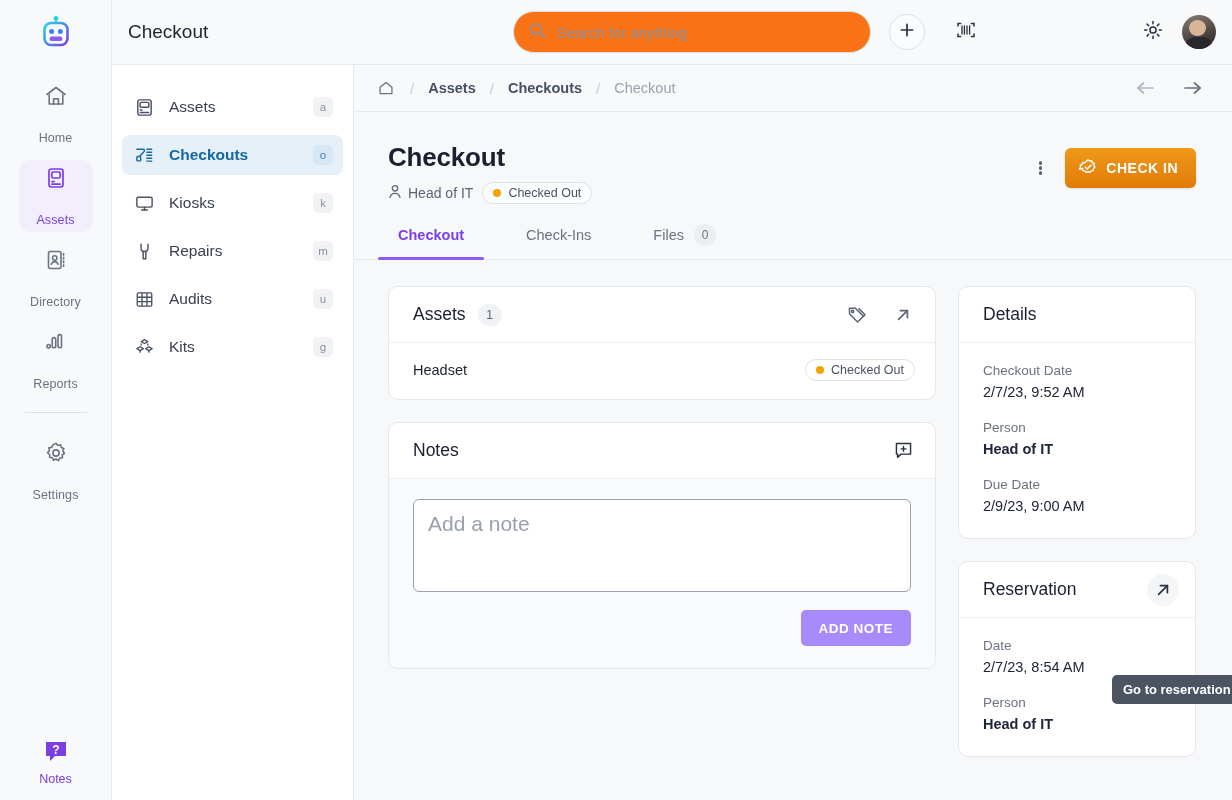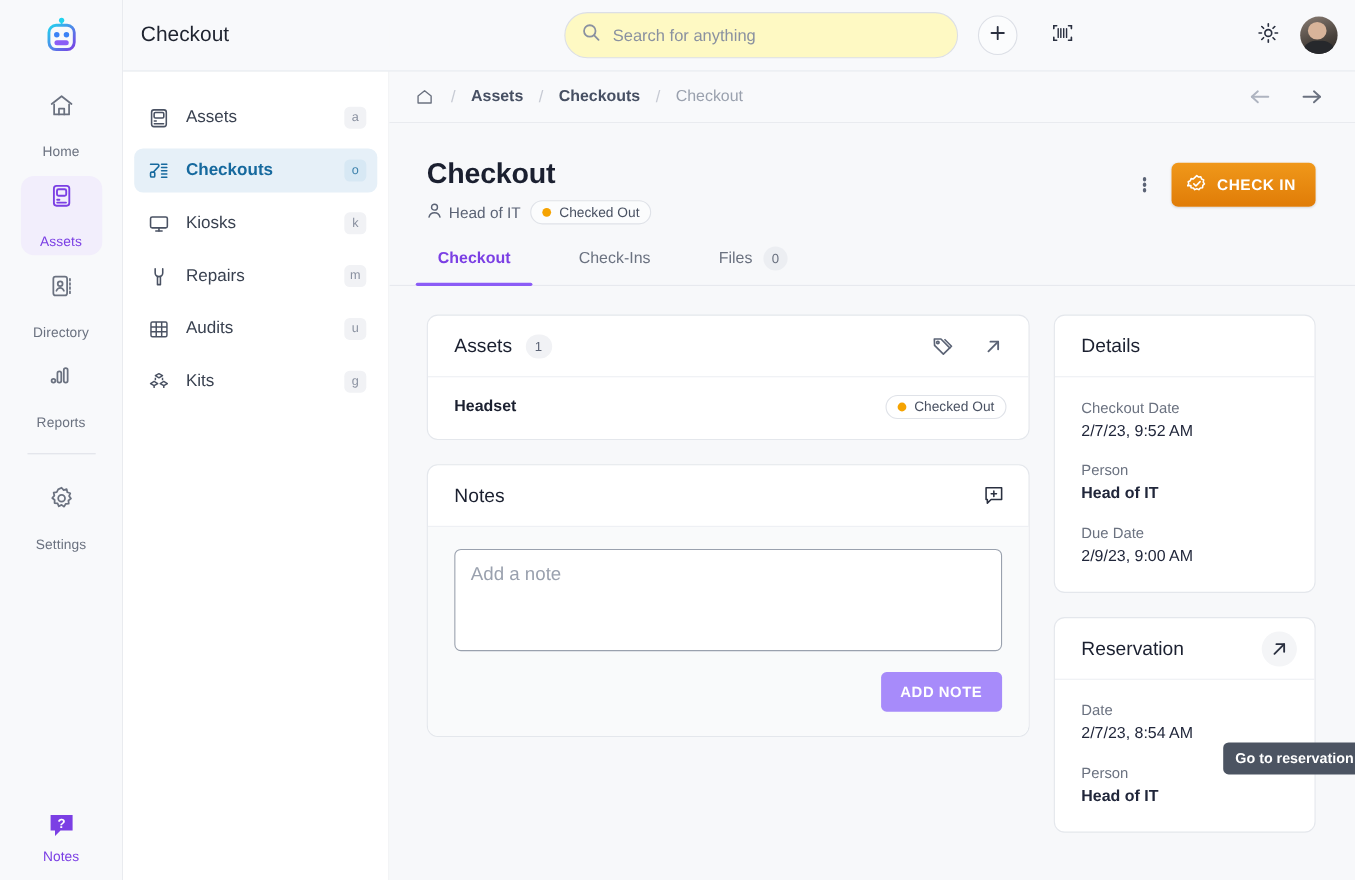--- a/index.html
+++ b/index.html
@@ -73,21 +73,21 @@
     background:#f8f9fb; border-bottom:1px solid #e7e9ee;
     display:flex; align-items:center;
   }
   .topbar-title {
     width: 242px; flex:0 0 242px; padding-left:16px; font-size:19px; color:#1f2430;
     background:#f8f9fb;
   }
   .search-wrap { flex:1 1 auto; display:flex; align-items:center; justify-content:center; gap: 18px;}
   .searchbox {
     width: 358px; height: 42px; border:1px solid #dcdfe6; border-radius: 22px;
-    background:#fef9c3; display:flex; align-items:center; padding: 0 14px; gap:10px;
+    background:#f97316; display:flex; align-items:center; padding: 0 14px; gap:10px;
   }
   .searchbox input {
     border:none; outline:none; background:transparent; font-size:15px;
     color:#394150; width:100%; font-family:"Liberation Sans", sans-serif;
   }
   .searchbox input::placeholder { color:#8a91a0; }
   .round-btn {
     width: 36px; height: 36px; border-radius: 50%; border:1px solid #dcdfe6;
     background:#fbfcfd; display:flex; align-items:center; justify-content:center;
     cursor:pointer;
@@ -180,34 +180,34 @@
   .count-badge {
     min-width:24px; height:22px; border-radius:11px; background:#f1f2f5; color:#5b6375;
     font-size:12px; display:flex; align-items:center; justify-content:center; margin-left:12px; padding:0 7px;
   }
   .card-head-actions { margin-left:auto; display:flex; align-items:center; gap: 14px;}
   .icon-btn { width:32px; height:32px; border-radius:50%; display:flex; align-items:center; justify-content:center; cursor:pointer; background:transparent; border:none;}
   .icon-btn.hovered { background:#f4f5f7; }
 
   .asset-row { padding: 16px 20px 18px 24px; display:flex; align-items:center;}
   .asset-info { flex:1 1 auto; }
-  .asset-name { font-size:14.5px; color:#1b2030; font-weight:700; }
+  .asset-name { font-size:14.5px; color:#1b2030; font-weight:400; }
   .asset-meta { display:flex; align-items:center; gap:8px; margin-top:7px; font-size:14px; color:#6b7280;}
   .cam {
     width:15px; height:12px; border-radius:2px; background:#7b6fd0; position:relative; flex:0 0 15px;
   }
   .cam::before{content:"";position:absolute;left:3px;top:-3px;width:6px;height:3px;background:#7b6fd0;border-radius:2px 2px 0 0;}
   .cam::after{content:"";position:absolute;left:4.5px;top:3px;width:6px;height:6px;border-radius:50%;background:#1b2030;}
   .midot { width:5px; height:5px; border-radius:50%; background:#c6cad3; flex:0 0 5px;}
   .pill.status-out { background:#fff; }
 
   .notes-body { padding: 20px 24px 22px; background:#f9fafb; border-radius: 0 0 10px 10px;}
   .notes-body textarea {
     width: 100%; height: 93px; border:1px solid #9aa1ae; border-radius:6px;
-    padding: 12px 14px; font-size:17px; color:#394150; resize:none; outline:none;
+    padding: 12px 14px; font-size:21px; color:#394150; resize:none; outline:none;
     font-family:"Liberation Sans", sans-serif; background:#fff;
   }
   .notes-body textarea::placeholder { color:#9aa1ae; }
   .notes-foot { display:flex; justify-content:flex-end; margin-top: 14px;}
   .addnote-btn {
     height: 36px; padding: 0 18px; border:none; border-radius:5px; cursor:pointer;
     background:#a78bfa; color:#fff; font-size:13.5px; font-weight:700; letter-spacing:.5px;
     font-family:"Liberation Sans", sans-serif;
   }
 

